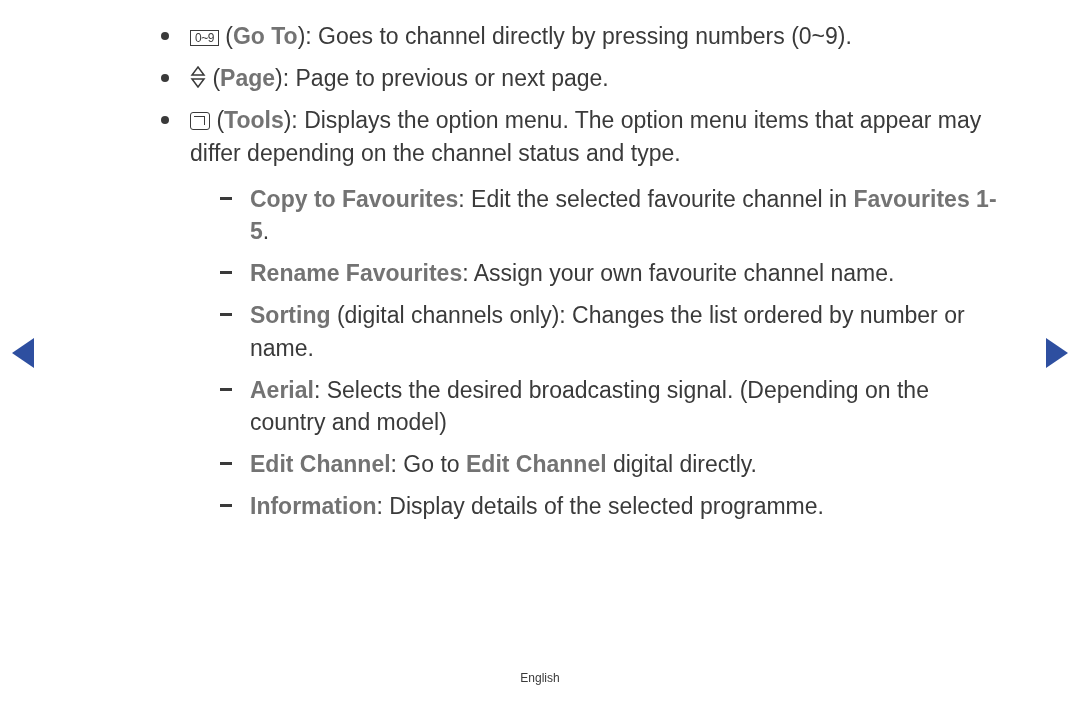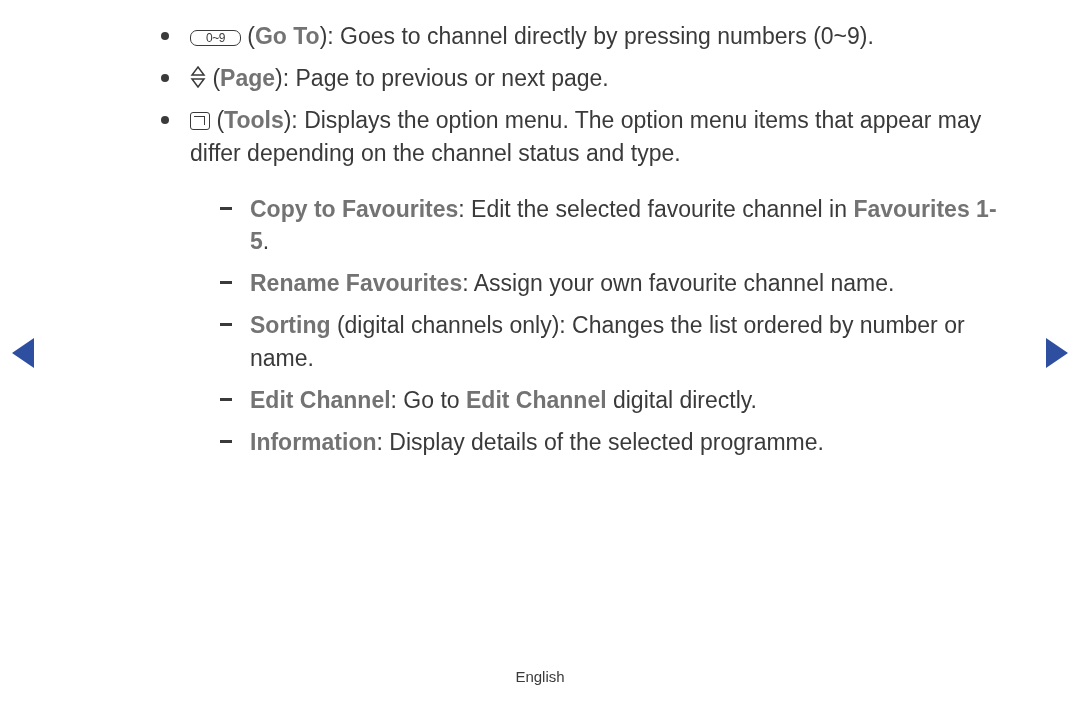--- a/index.html
+++ b/index.html
@@ -26,43 +26,43 @@
     .bullet-item::before {
       content: "";
       position: absolute;
       left: 6px;
       top: 12px;
       width: 8px;
       height: 8px;
       background: #3a3a3a;
       border-radius: 50%;
     }
-    .sub-list { list-style: none; margin-top: 24px; }
+    .sub-list { list-style: none; margin-top: 14px; }
     .sub-item {
       position: relative;
       padding-left: 60px;
       margin-bottom: 10px;
       line-height: 1.4;
     }
     .sub-item::before {
       content: "";
       position: absolute;
       left: 30px;
       top: 14px;
       width: 12px;
       height: 3px;
       background: #3a3a3a;
     }
     .blue { color: #737373; font-weight: bold; }
     .icon-box {
       display: inline-block;
       border: 1.5px solid #3a3a3a;
-      border-radius: 7px;
+      border-radius: 0;
       font-size: 12px;
-      padding: 1px 15px;
+      padding: 1px 4px;
       line-height: 1;
       vertical-align: 2px;
       letter-spacing: -0.5px;
       text-align: right;
     }
     .icon-updown {
       display: inline-block;
       font-size: 22px;
       vertical-align: -2px;
       line-height: 0.5;
@@ -103,21 +103,21 @@
       border-top: 15px solid transparent;
       border-bottom: 15px solid transparent;
       border-left: 22px solid #2e4fa0;
     }
     .footer {
       position: absolute;
       bottom: 20px;
       left: 0;
       width: 100%;
       text-align: center;
-      font-size: 15px;
+      font-size: 12px;
       color: #3a3a3a;
     }
   </style>
 </head>
 <body>
 
 <div class="nav-left"></div>
 <div class="nav-right"></div>
 
 <div class="content">
@@ -148,20 +148,23 @@
         <li class="sub-item">
           <span class="blue">Copy to Favourites</span><span>: Edit the selected favourite channel in </span><span class="blue">Favourites 1-5</span><span>.</span>
         </li>
         <li class="sub-item">
           <span class="blue">Rename Favourites</span><span>: Assign your own favourite channel name.</span>
         </li>
         <li class="sub-item">
           <span class="blue">Sorting</span><span> (digital channels only)</span><span>: Changes the list ordered by number or name.</span>
         </li>
         <li class="sub-item">
+          <span class="blue">Aerial</span><span>: Selects the desired broadcasting signal. (Depending on the country and model)</span>
+        </li>
+        <li class="sub-item">
           <span class="blue">Edit Channel</span><span>: Go to </span><span class="blue">Edit Channel</span><span> digital directly.</span>
         </li>
         <li class="sub-item">
           <span class="blue">Information</span><span>: Display details of the selected programme.</span>
         </li>
       </ul>
     </li>
 
   </ul>
 </div>

